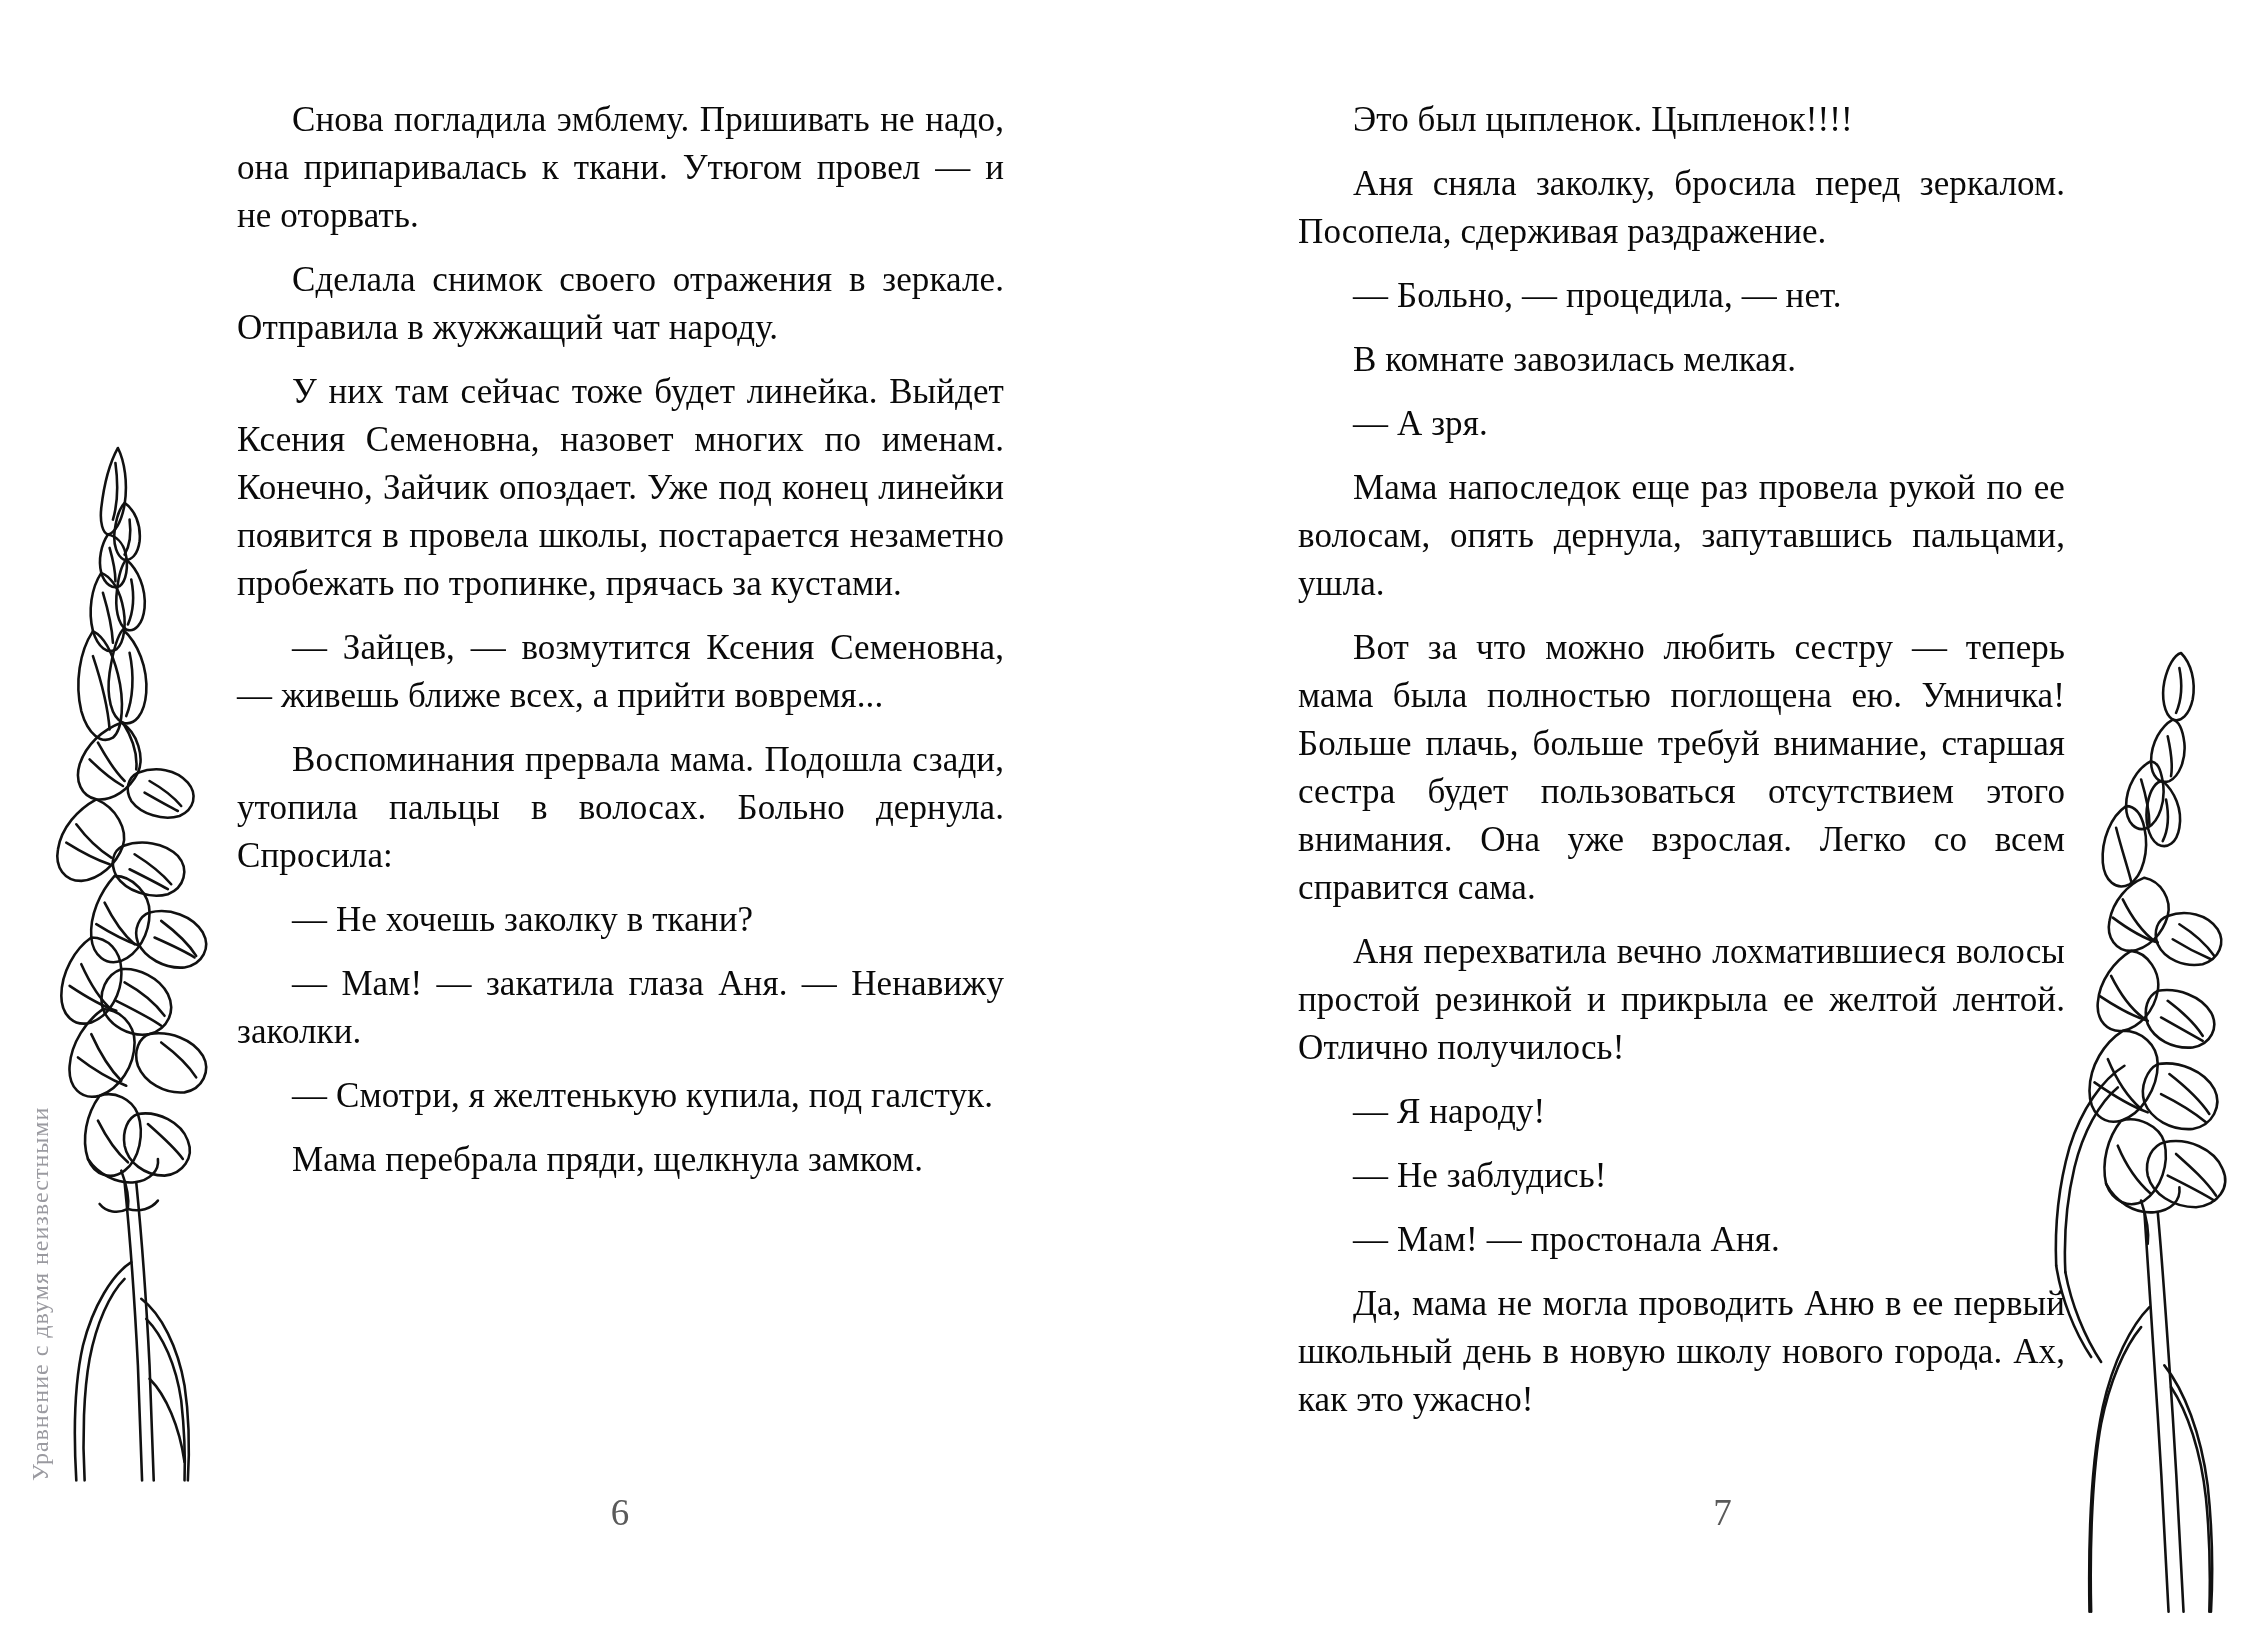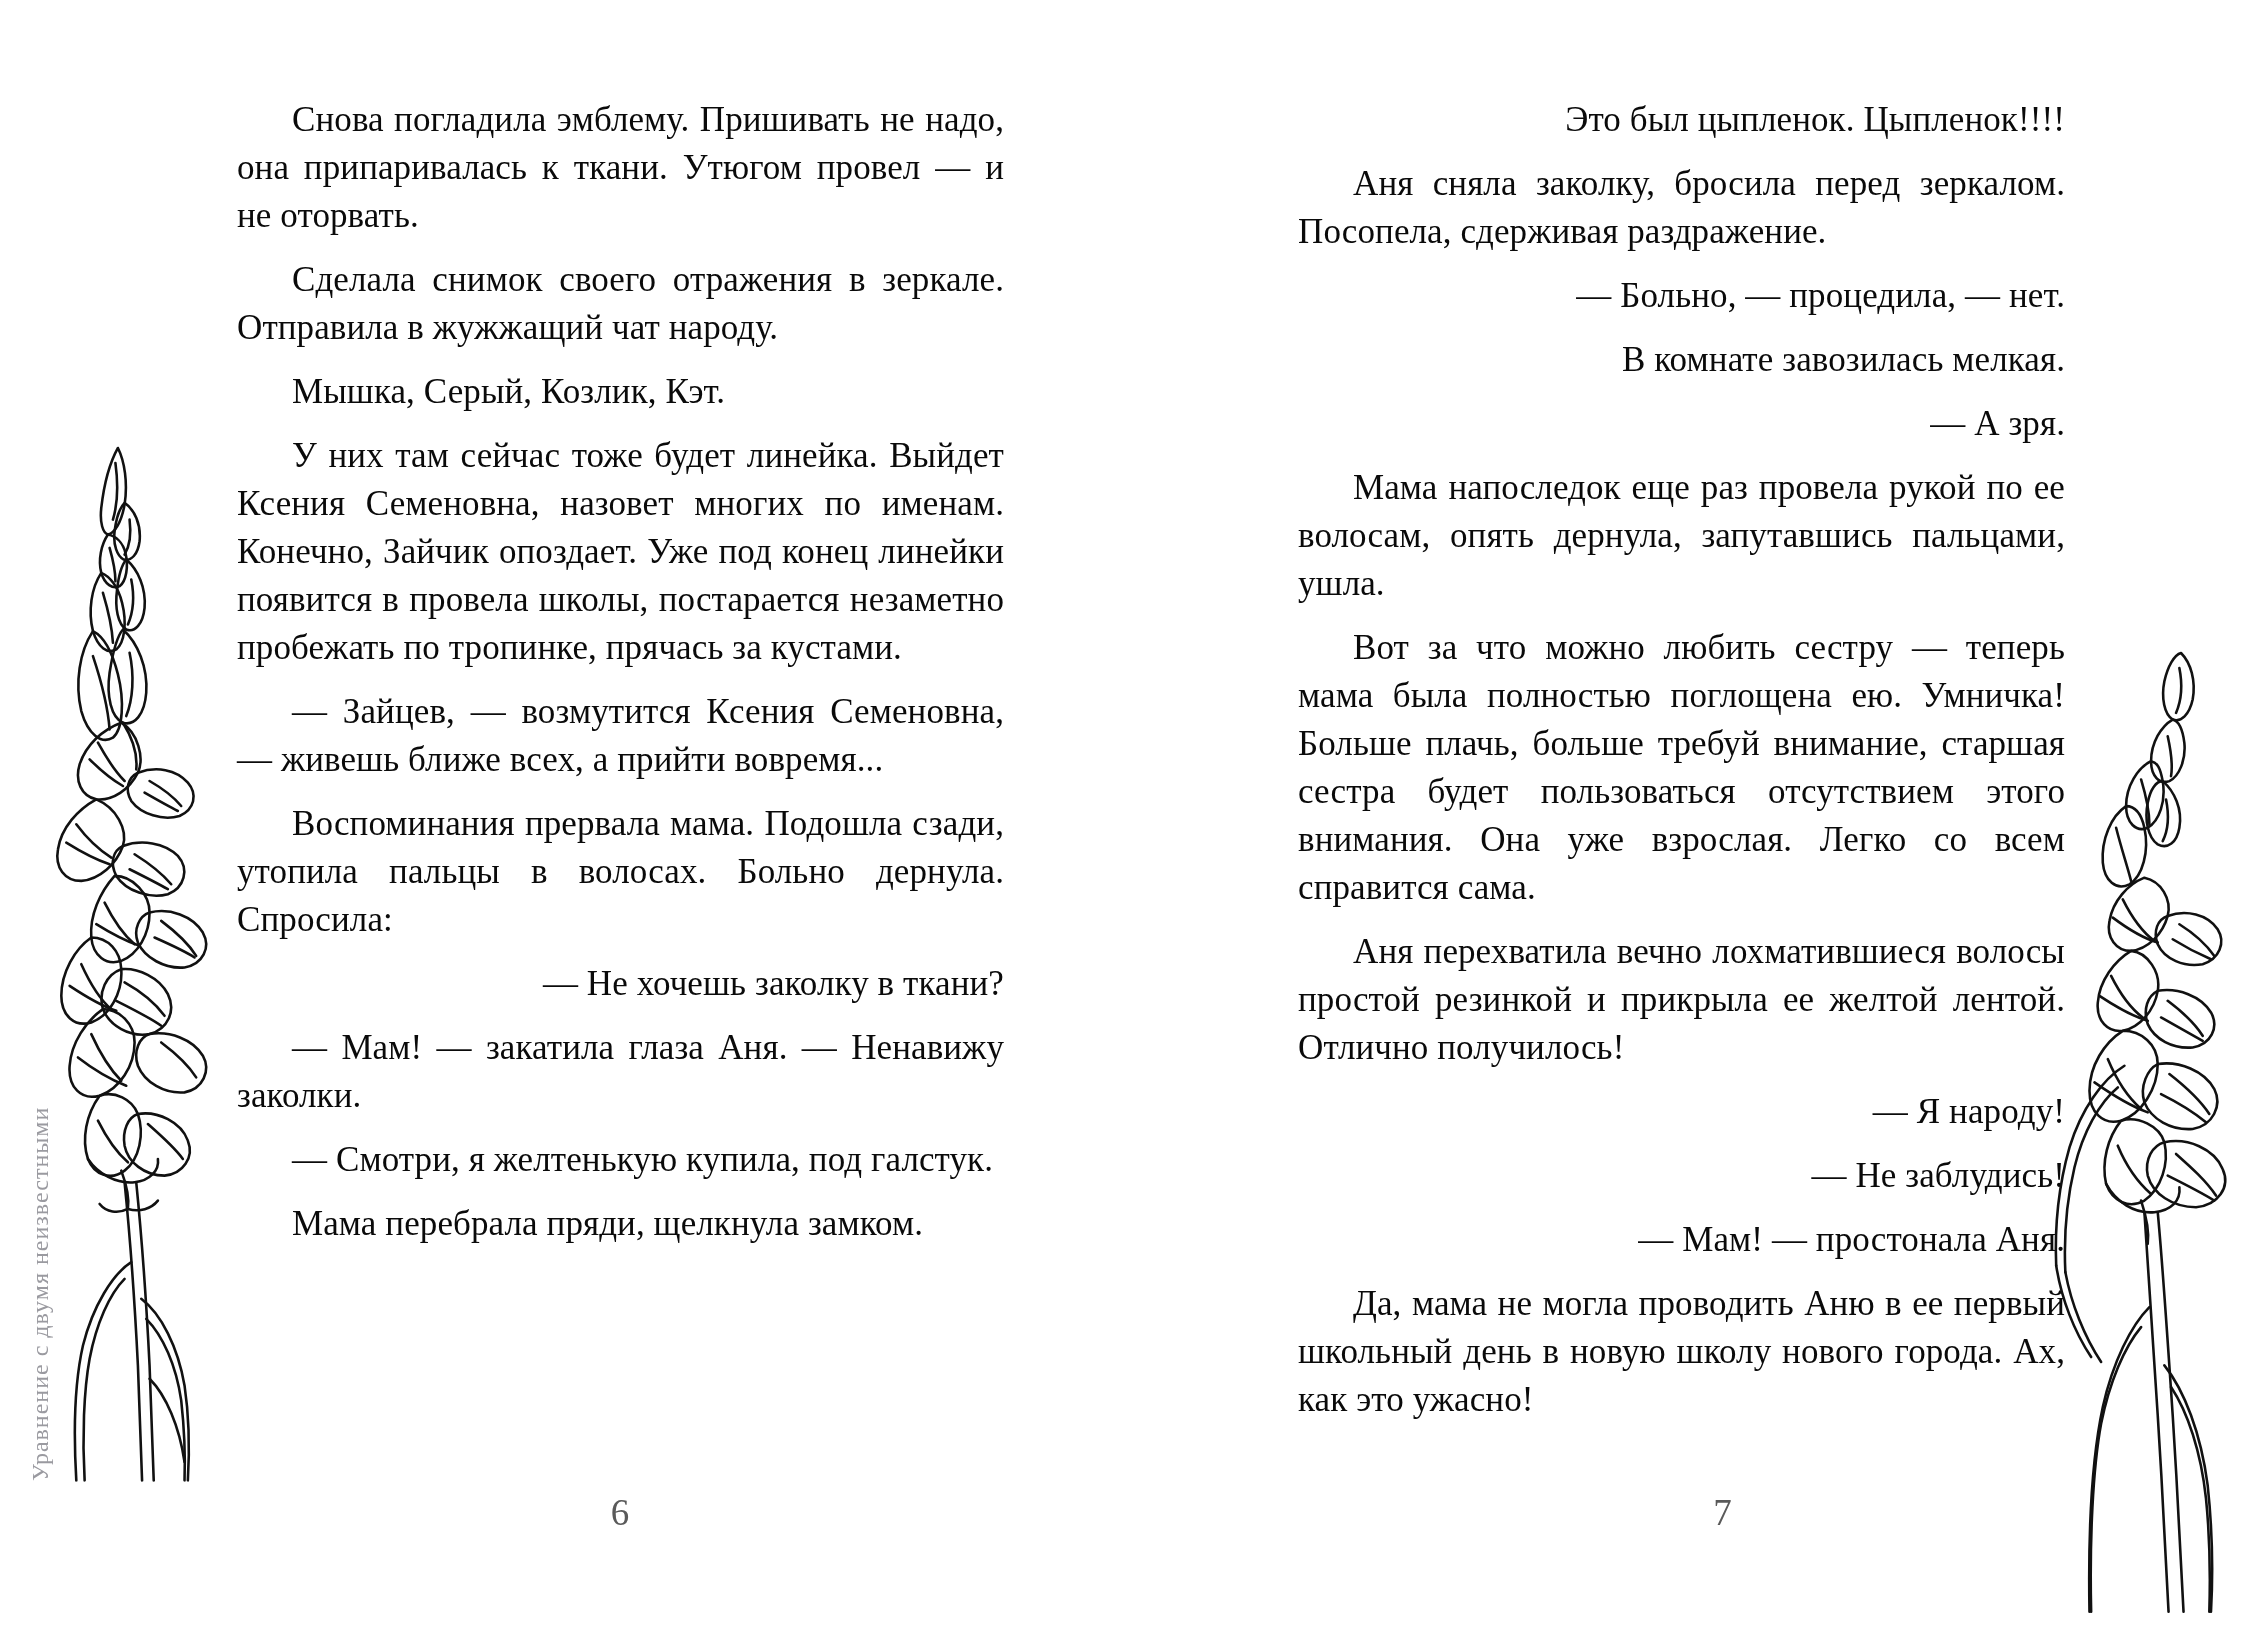--- a/index.html
+++ b/index.html
@@ -32,21 +32,21 @@
   .page-col.left  { left: 221px; }
   .page-col.right { left: 1282px; }
 
   .page-col p {
     margin: 16px;
     text-indent: 55px;
     hyphens: manual;
   }
 
   
-  .page-col p.short { text-align: right; }
+  .page-col p.short { text-align: left; }
 
   
   .folio {
     position: absolute;
     font-family: "Liberation Serif", "DejaVu Serif", serif;
     font-size: 37px;
     color: #5a5a5a;
     font-weight: 300;
     letter-spacing: 0;
   }
@@ -78,21 +78,20 @@
   .flower svg { width: 100%; height: 100%; display: block; }
 </style>
 </head>
 <body>
 
 <div class="spread">
 
   <div class="page-col left">
     <p>Снова погладила эмблему. Пришивать не надо, она припаривалась к ткани. Утюгом провел — и не оторвать.</p>
     <p>Сделала снимок своего отражения в зеркале. Отправила в жужжащий чат народу.</p>
-    <p>Мышка, Серый, Козлик, Кэт.</p>
     <p>У них там сейчас тоже будет линейка. Выйдет Ксения Семеновна, назовет многих по именам. Конечно, Зайчик опоздает. Уже под конец линейки появится в провела школы, постарается незаметно пробежать по тропинке, прячась за кустами.</p>
     <p>— Зайцев, — возмутится Ксения Семеновна, — живешь ближе всех, а прийти вовремя...</p>
     <p>Воспоминания прервала мама. Подошла сзади, утопила пальцы в волосах. Больно дернула. Спросила:</p>
     <p class="short">— Не хочешь заколку в ткани?</p>
     <p>— Мам! — закатила глаза Аня. — Ненавижу заколки.</p>
     <p>— Смотри, я желтенькую купила, под галстук.</p>
     <p>Мама перебрала пряди, щелкнула замком.</p>
   </div>
 
   <div class="folio left">6</div>

